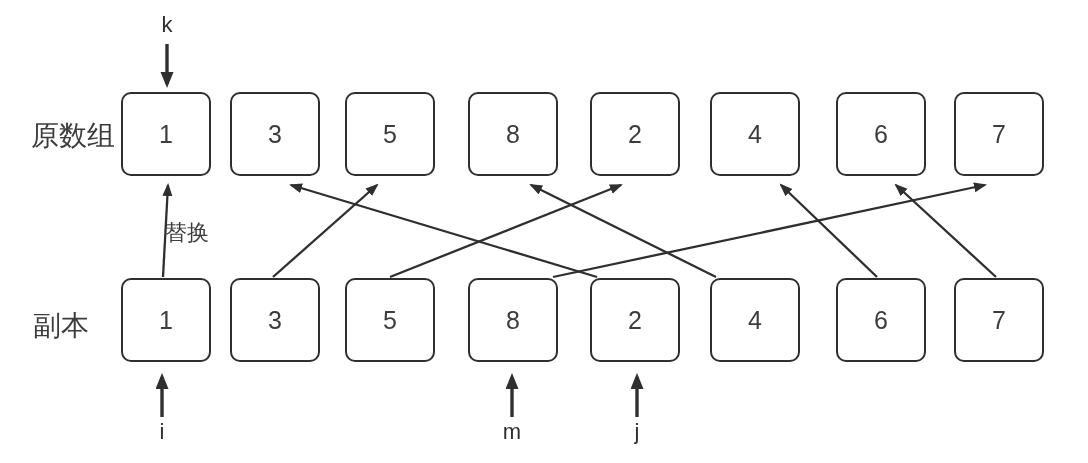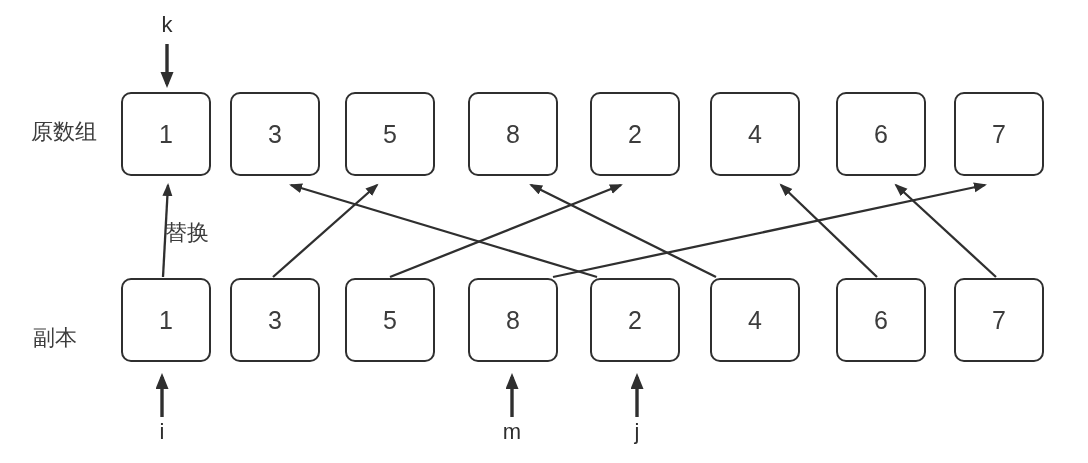--- a/index.html
+++ b/index.html
@@ -25,21 +25,21 @@
     border: 2.6px solid #2f2f2f;
     border-radius: 10px;
     display: flex;
     align-items: center;
     justify-content: center;
     font-size: 25px;
     color: #3c3c3c;
   }
   .row-label {
     position: absolute;
-    font-size: 22px;
+    font-size: 28px;
     color: #3c3c3c;
     white-space: nowrap;
     line-height: 1.3;
   }
   .swap-label {
     position: absolute;
     font-size: 22px;
     color: #3c3c3c;
     white-space: nowrap;
   }
@@ -74,21 +74,21 @@
       <line x1="716" y1="277" x2="531" y2="185" class="merge" marker-end="url(#mh)"></line>
       <line x1="877" y1="277" x2="781" y2="185" class="merge" marker-end="url(#mh)"></line>
       <line x1="996" y1="277" x2="896" y2="185" class="merge" marker-end="url(#mh)"></line>
       <line x1="167" y1="44" x2="167" y2="84" class="pointer" marker-end="url(#ph)"></line>
       <line x1="162" y1="417" x2="162" y2="377" class="pointer" marker-end="url(#ph)"></line>
       <line x1="512" y1="417" x2="512" y2="377" class="pointer" marker-end="url(#ph)"></line>
       <line x1="637" y1="417" x2="637" y2="377" class="pointer" marker-end="url(#ph)"></line>
     </svg>
 
   <div class="row-label" style="left:31px; top:118px">原数组</div>
-  <div class="row-label" style="left:33px; top:324px">副本</div>
+  <div class="row-label" style="left:33px; top:308px">副本</div>
   <div class="swap-label" style="left:165px; top:218px">替换</div>
 <div class="cell" style="left: 121px; top: 92px;">1</div>
     <div class="cell" style="left: 230px; top: 92px;">3</div>
     <div class="cell" style="left: 345px; top: 92px;">5</div>
     <div class="cell" style="left: 468px; top: 92px;">8</div>
     <div class="cell" style="left: 590px; top: 92px;">2</div>
     <div class="cell" style="left: 710px; top: 92px;">4</div>
     <div class="cell" style="left: 836px; top: 92px;">6</div>
     <div class="cell" style="left: 954px; top: 92px;">7</div>
     <div class="cell" style="left: 121px; top: 278px;">1</div>

